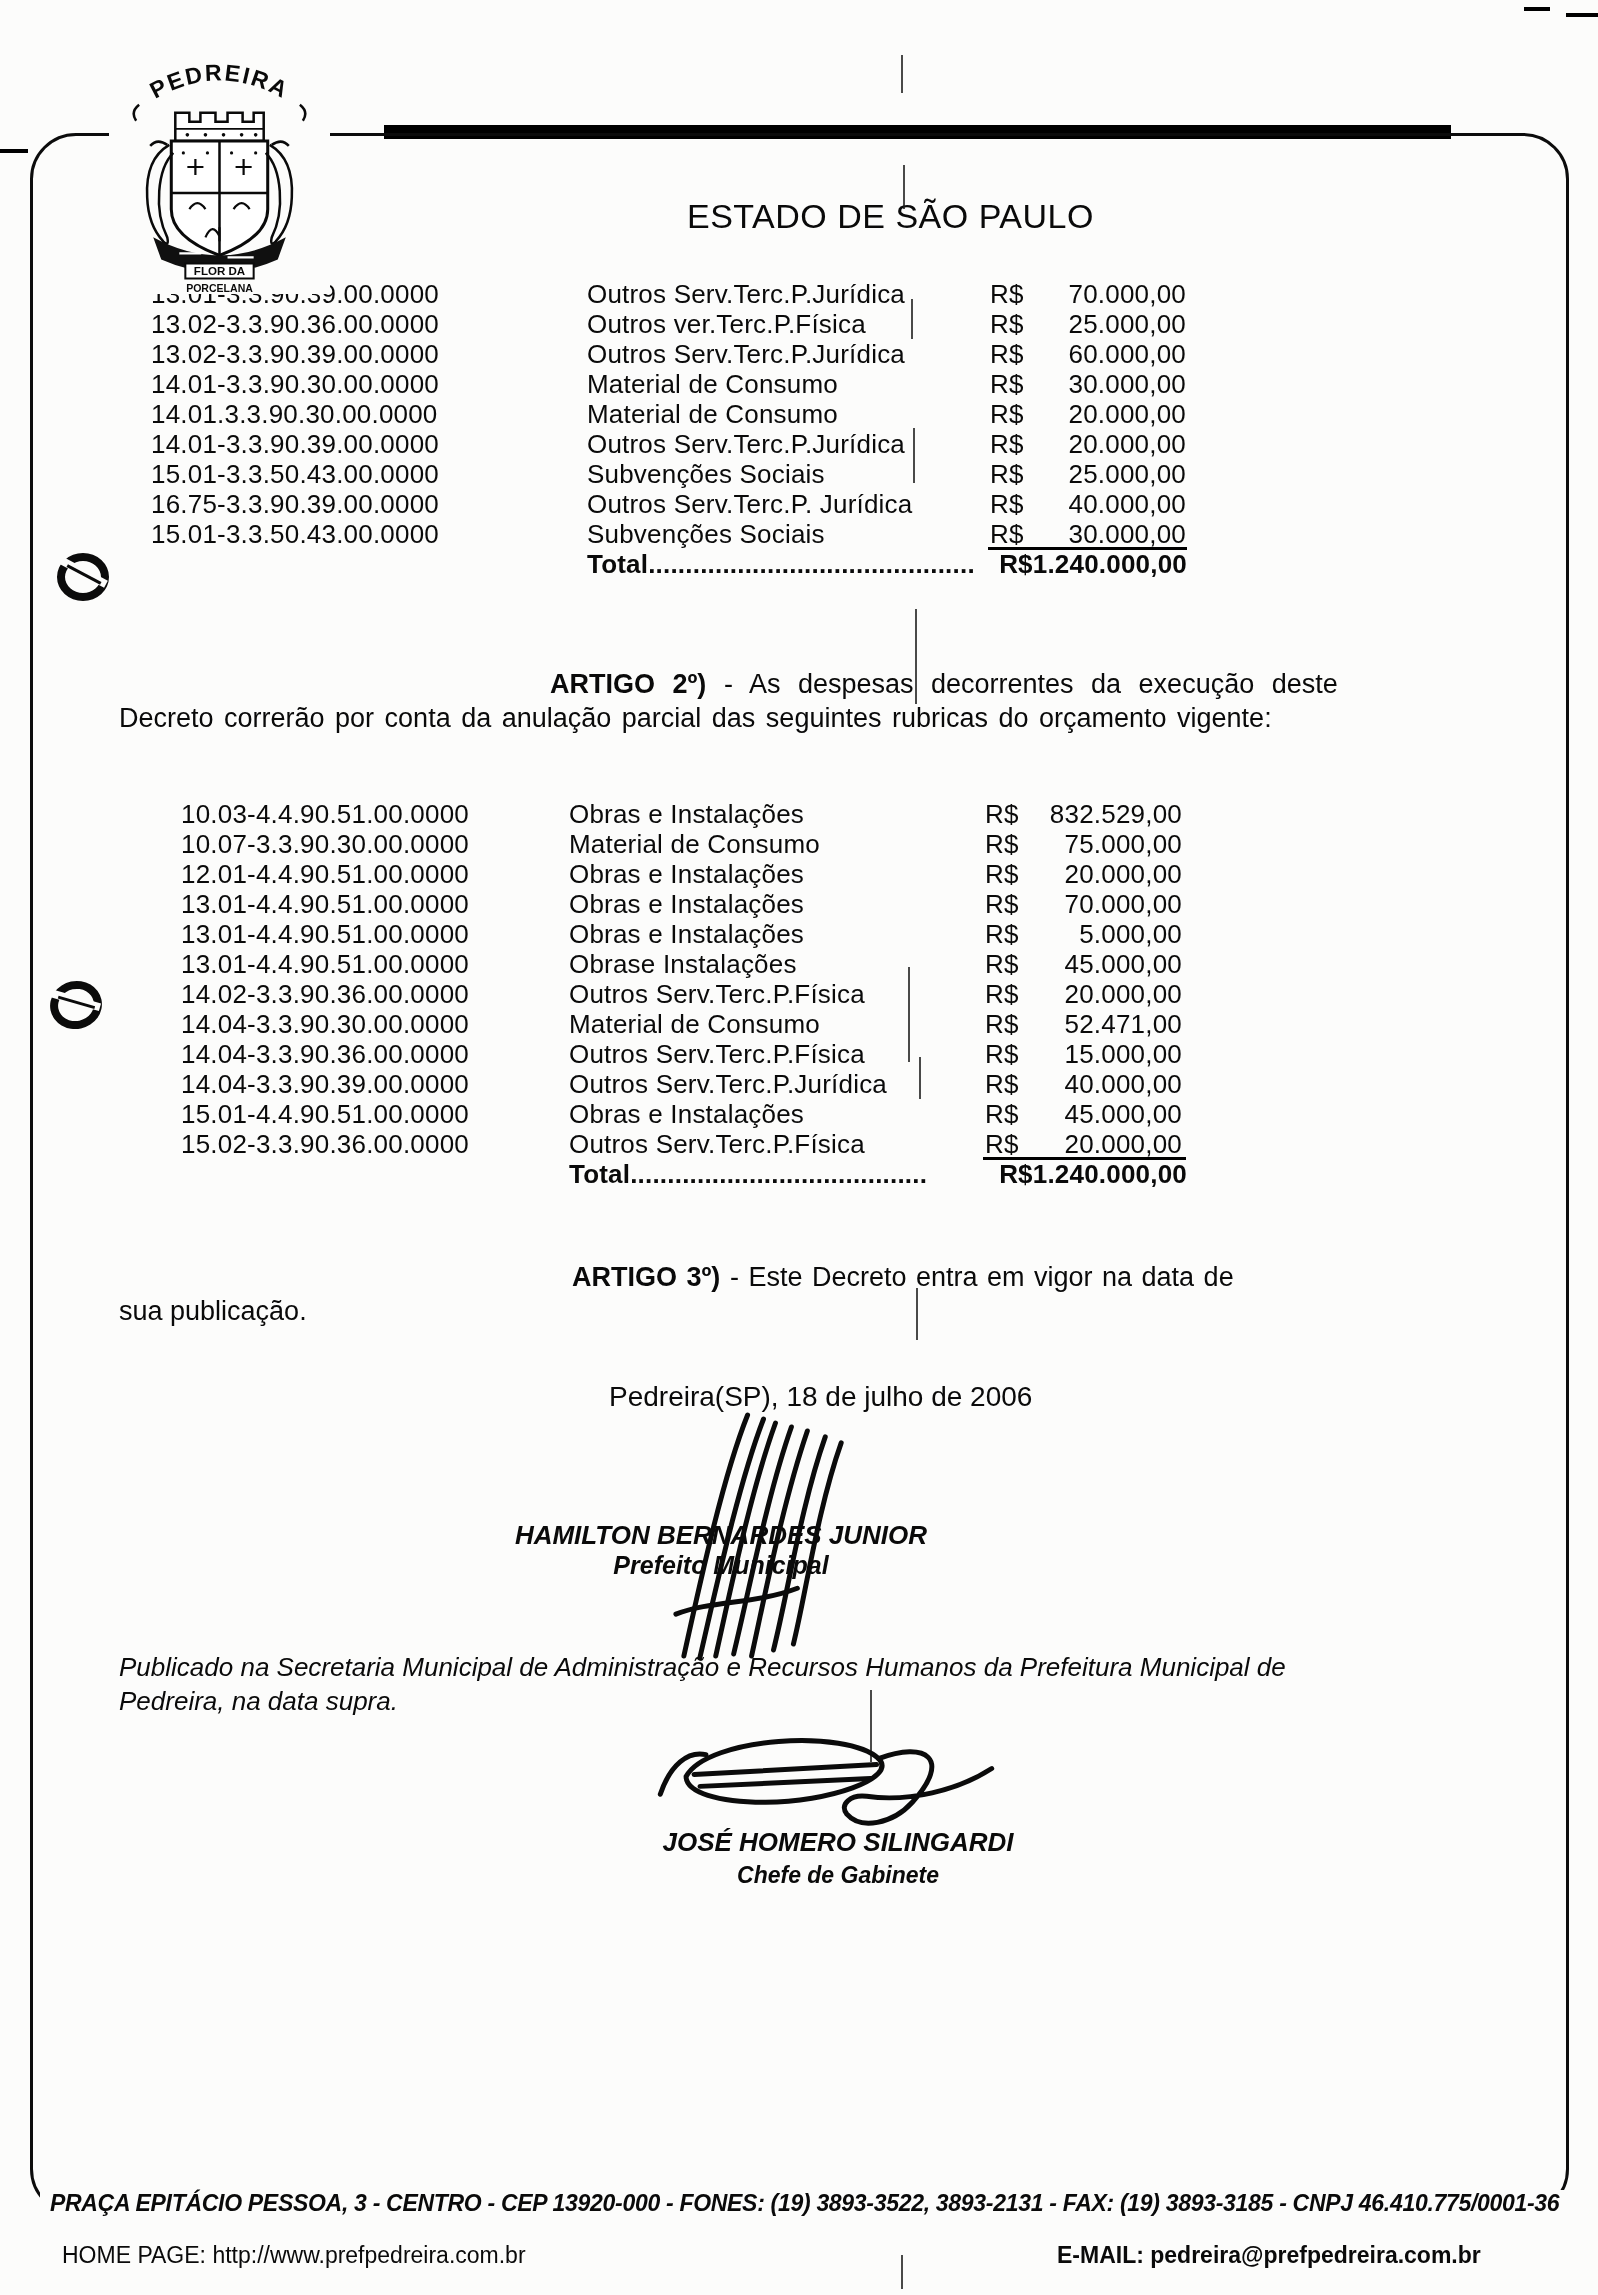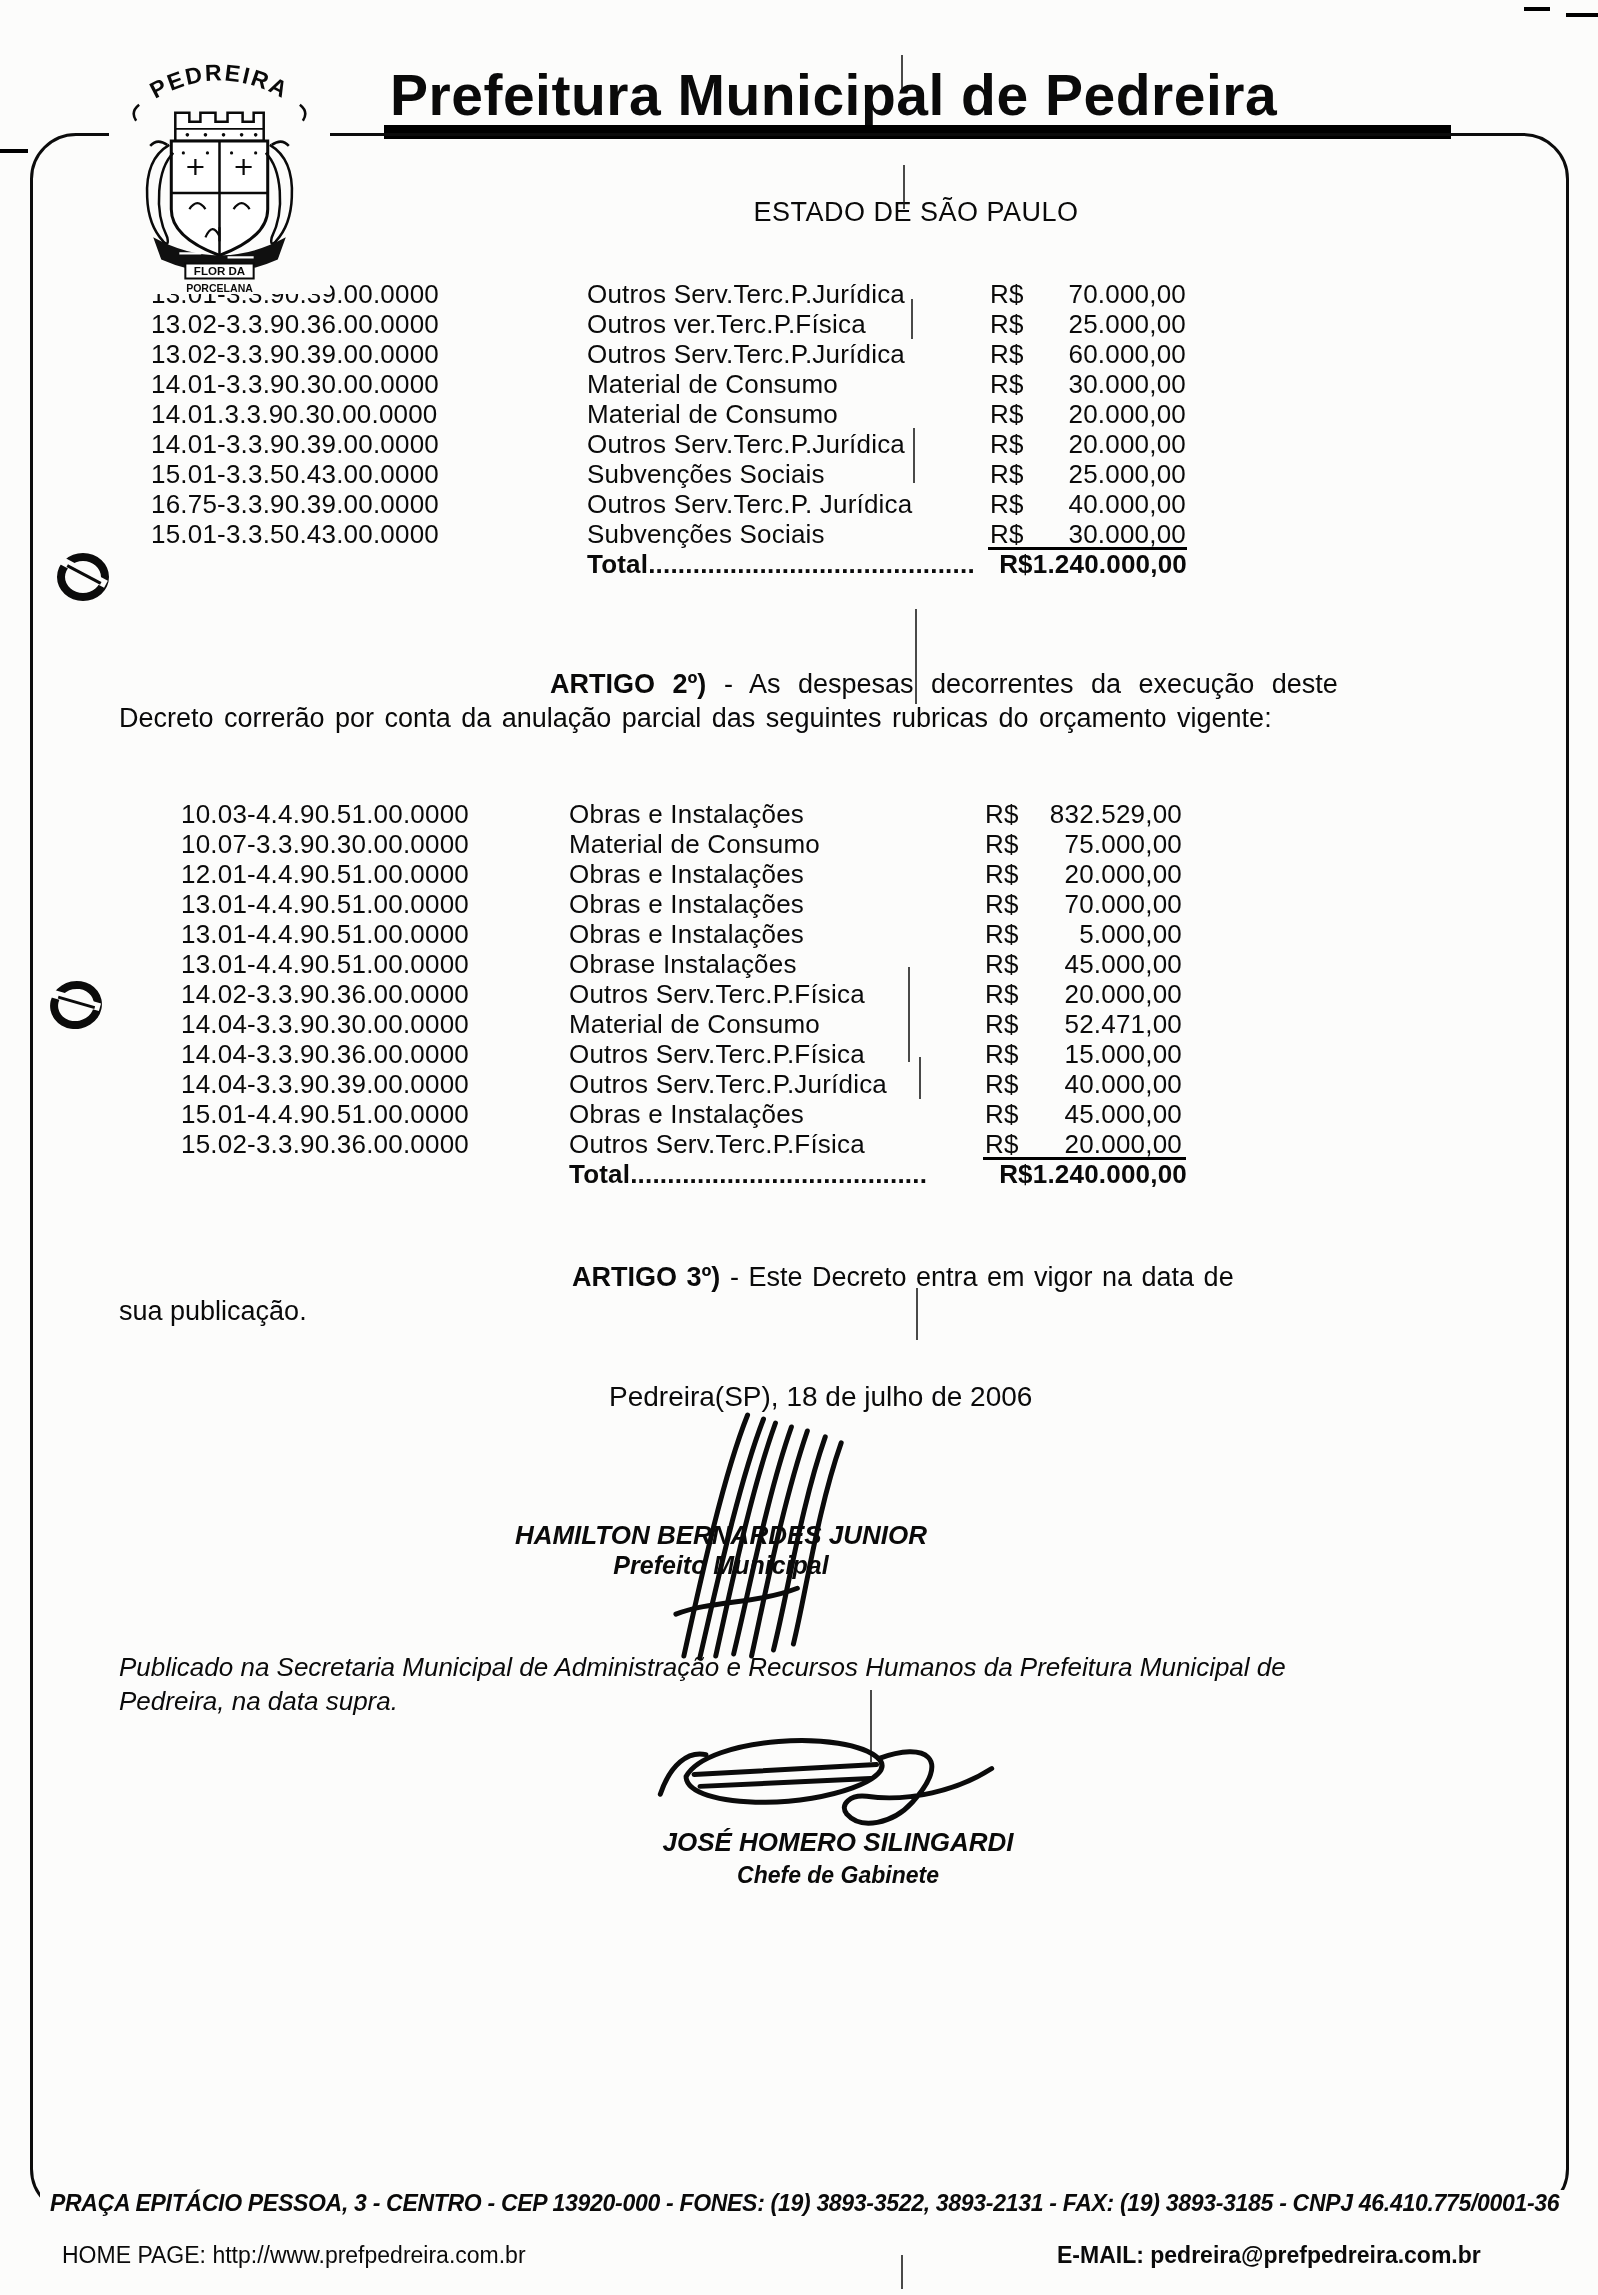--- a/index.html
+++ b/index.html
@@ -8,21 +8,21 @@
   
   .frame{position:absolute;left:30px;top:133px;width:1533px;height:2076px;
          border:3px solid #0c0c0c;border-radius:46px;}
   .edge-dash{position:absolute;height:4px;background:#000;}
   
   .logo{position:absolute;left:109px;top:40px;width:221px;height:254px;background:#fcfcfb;z-index:3;}
   .title{position:absolute;left:390px;top:62px;font-size:57px;font-weight:700;letter-spacing:0.5px;
          white-space:nowrap;z-index:2;}
   .title-rule{position:absolute;left:384px;top:125px;width:1067px;height:3px;
               border-top:8px solid #000;border-bottom:3px solid #000;z-index:2;}
-  .subtitle{position:absolute;left:687px;top:197px;width:458px;text-align:center;font-size:27px;letter-spacing:0.5px;}
+  .subtitle{position:absolute;left:687px;top:197px;width:458px;font-size:34px;letter-spacing:0.5px;}
   
   .btable{position:absolute;left:0;width:1599px;font-size:26px;letter-spacing:0.2px;}
   .trow{position:relative;height:30px;}
   .trow span,.total-row span{white-space:nowrap;}
   .code{position:absolute;left:151px;}
   .desc{position:absolute;left:587px;}
   .cur{position:absolute;left:990px;}
   .amt{position:absolute;left:1025px;width:161px;text-align:right;}
   .t2 .code{left:181px}.t2 .desc{left:569px}.t2 .cur{left:985px}
   .t2 .amt{left:1015px;width:167px;}
@@ -109,21 +109,20 @@
         <path d="M162,104 q10,-7 17,1"></path>
       </g>
       <path d="M44,196 Q110,232 176,196 L168,218 Q110,244 52,218 Z" fill="#101010"></path>
       <path d="M70,212 h22 M118,216 h26" stroke="#fff" stroke-width="2.4"></path>
       <path d="M76,222 h68 v15 h-68 z" fill="#fff" stroke="#0a0a0a" stroke-width="2"></path>
       <text x="110" y="234" text-anchor="middle" font-family="Liberation Sans, sans-serif" font-size="11.5" font-weight="bold" fill="#0a0a0a">FLOR DA</text>
       <text x="110" y="250" text-anchor="middle" font-family="Liberation Sans, sans-serif" font-size="10.5" font-weight="bold" fill="#0a0a0a">PORCELANA</text>
     </svg>
   </div>
 
-  <div class="title">Prefeitura Municipal de Pedreira</div>
   <div class="title-rule"></div>
   <div class="subtitle">ESTADO DE SÃO PAULO</div>
 
   <div class="btable t1" style="top:279px;">
     <div class="trow">
         <span class="code">13.01-3.3.90.39.00.0000</span>
         <span class="desc">Outros Serv.Terc.P.Jurídica</span>
         <span class="cur">R$</span>
         <span class="amt">70.000,00</span>
       </div>

